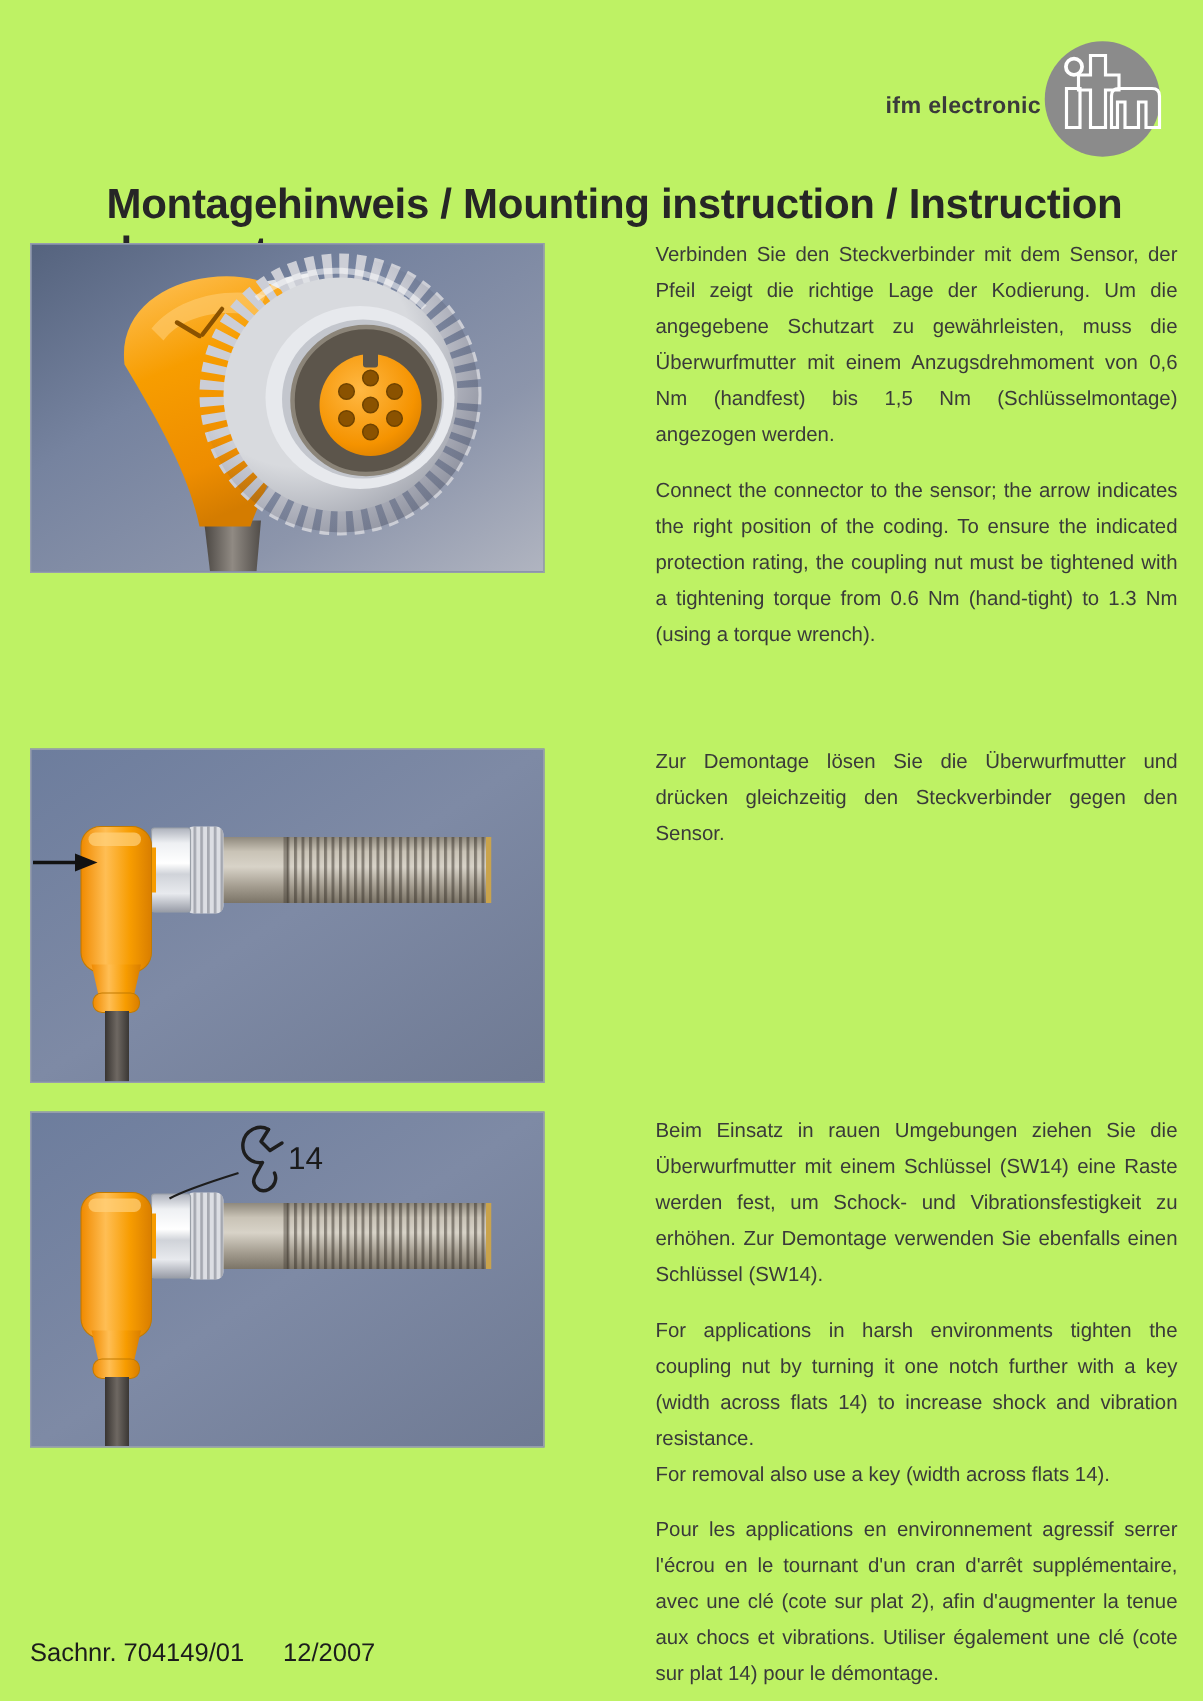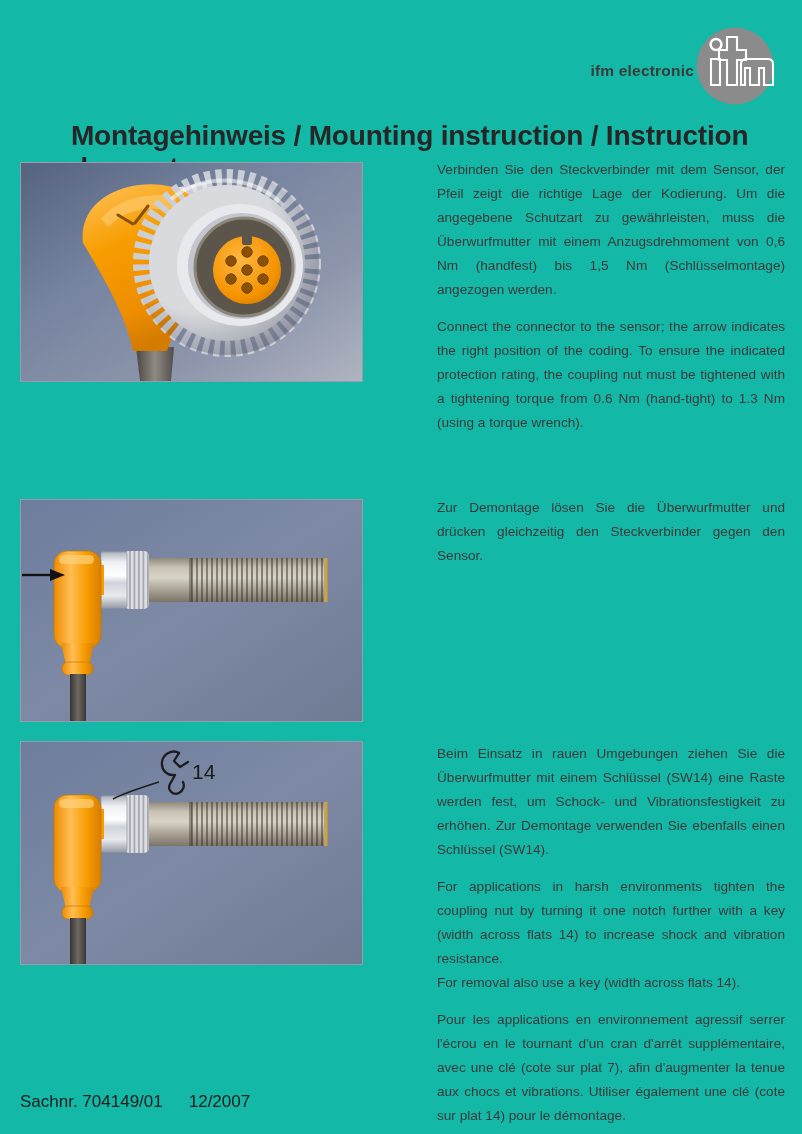--- a/index.html
+++ b/index.html
@@ -1,19 +1,19 @@
 <!DOCTYPE html>
 <html><head>
 <meta charset="utf-8">
 <style>
   * { margin:0; padding:0; box-sizing:border-box; }
   html,body { background:#e8e8e8; }
   #page {
     position:relative; width:802px; height:1134px; margin:0 auto;
-    background:#14b8a6; overflow:hidden;
+    background:#bef264; overflow:hidden;
     font-family:"Liberation Sans", sans-serif; color:#3a3a3a;
   }
   .brand-text {
     position:absolute; top:62px; left:0; width:694px; text-align:right;
     font-size:15.5px; font-weight:bold; color:#3b3b3b; letter-spacing:0.2px;
   }
   .logo-mark { position:absolute; left:694px; top:26px; width:82px; height:80px; }
   .title {
     position:absolute; left:71px; top:120px; width:680px;
     font-size:28px; font-weight:bold; color:#262626; letter-spacing:-0.2px;
@@ -241,20 +241,20 @@
   </div>
 
   <div class="textcol" id="text2">
     <p class="para">Zur Demontage lösen Sie die Überwurfmutter und drücken gleichzeitig den Steckverbinder gegen den Sensor.</p>
   </div>
 
   <div class="textcol" id="text3">
     <p class="para">Beim Einsatz in rauen Umgebungen ziehen Sie die Überwurfmutter mit einem Schlüssel (SW14) eine Raste werden fest, um Schock- und Vibrationsfestigkeit zu erhöhen. Zur Demontage verwenden Sie ebenfalls einen Schlüssel (SW14).</p>
     <p class="para">For applications in harsh environments tighten the coupling nut by turning it one notch further with a key (width across flats 14) to increase shock and vibration resistance.</p>
     <p class="para tight">For removal also use a key (width across flats 14).</p>
-    <p class="para">Pour les applications en environnement agressif serrer l'écrou en le tournant d'un cran d'arrêt supplémentaire, avec une clé (cote sur plat 7), afin d'augmenter la tenue aux chocs et vibrations. Utiliser également une clé (cote sur plat 14) pour le démontage.</p>
+    <p class="para">Pour les applications en environnement agressif serrer l'écrou en le tournant d'un cran d'arrêt supplémentaire, avec une clé (cote sur plat 2), afin d'augmenter la tenue aux chocs et vibrations. Utiliser également une clé (cote sur plat 14) pour le démontage.</p>
   </div>
 
   <div class="footer">
     <span>Sachnr. 704149/01</span><span class="date">12/2007</span>
   </div>
 
 </div>
 
 </body></html>

